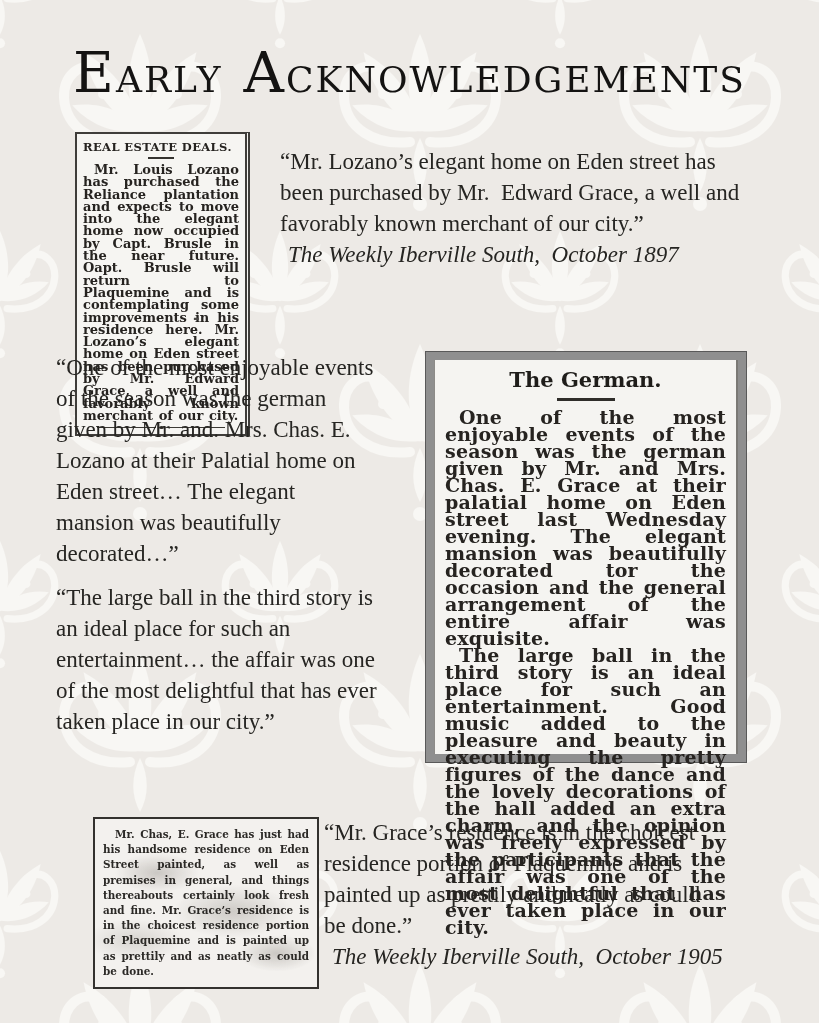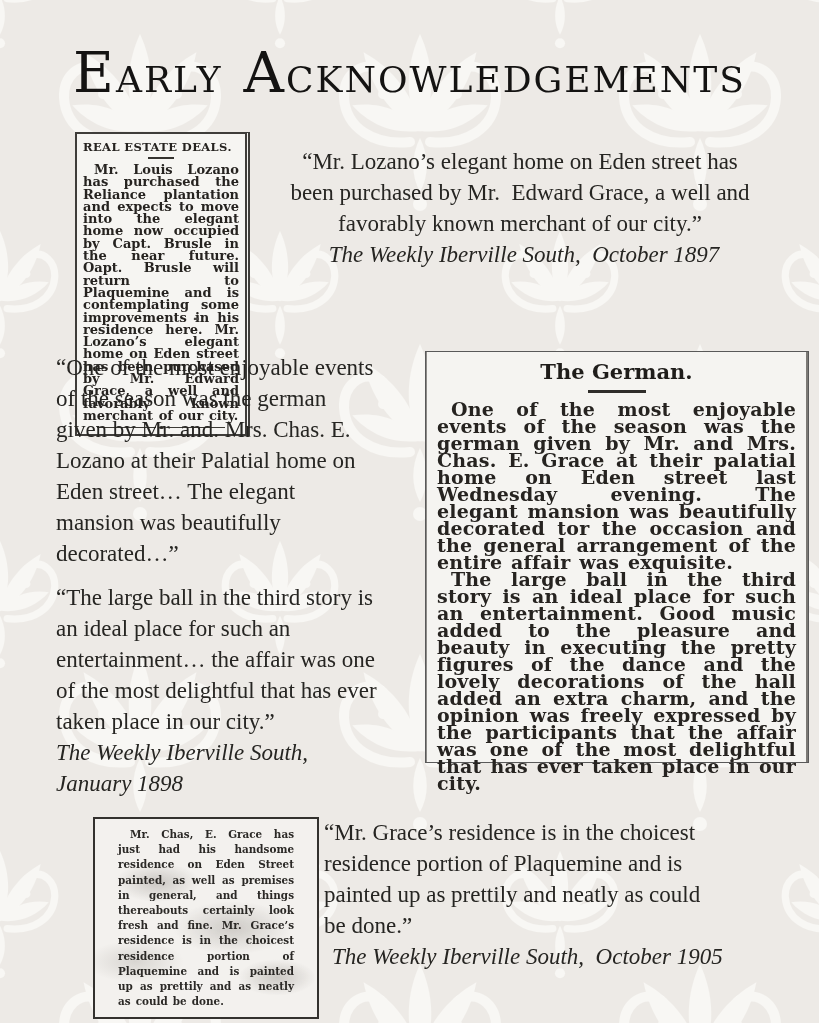--- a/index.html
+++ b/index.html
@@ -37,58 +37,58 @@
   }
   .end-rule { margin:4px auto 0; width:82%; display:flex; align-items:center; gap:3px; }
   .end-rule .line { flex:1; height:1px; background:#3c3a35; }
   .end-rule .dot { width:5px; height:3px; background:#2c2a26; border-radius:50%; }
   .dash-mark {
     left:193px; top:308px; font-family:"DejaVu Serif", serif; font-weight:700;
     font-size:16px; color:#4a4845;
   }
 
   .clip2 {
-    left:425px; top:351px; width:384px; height:412px; box-sizing:border-box;
-    background:#8f8f8f; border:1px solid #595959; 
+    left:425px; top:351px; width:322px; height:412px; box-sizing:border-box;
+    background:#8f8f8f; border:1px solid #595959; padding:8px;
   }
   .clip2-inner {
     box-sizing:border-box; height:100%; background:#f5f4f1;
     border-left:1px solid #8d8b88; border-right:2px solid #7b7975;
     padding:7px 10px 5px;
   }
   .clip2-headline { font-size:21px; line-height:26px; text-align:center; color:#1f1d1a; }
   .clip2-rule { width:58px; height:2.5px; background:#2f2d2a; margin:5px auto 8px; }
   .clip2-body {
     font-size:19px; line-height:17px; text-align:justify; text-indent:14px;
     word-spacing:2px; letter-spacing:.2px; margin:0;
   }
 
   .clip3 {
     left:93px; top:817px; width:226px; box-sizing:border-box;
-    border:2px solid #33312e; padding:8px 23px;
+    border:2px solid #33312e; padding:8px 8px;
     background-color:#f3f1ee;
     background-image:
       radial-gradient(ellipse 60px 28px at 28% 32%, rgba(110,104,96,.30), rgba(110,104,96,0) 70%),
       radial-gradient(ellipse 85px 38px at 62% 55%, rgba(110,104,96,.28), rgba(110,104,96,0) 70%),
       radial-gradient(ellipse 55px 26px at 82% 80%, rgba(110,104,96,.30), rgba(110,104,96,0) 70%),
       radial-gradient(ellipse 70px 30px at 18% 72%, rgba(120,114,106,.22), rgba(120,114,106,0) 70%);
   }
   .clip3-body {
     font-size:10.4px; line-height:15.2px; text-align:justify; text-indent:12px;
     word-spacing:1.5px; margin:0; color:#2b2926;
   }
 
   
   .quote-block p { margin:0; }
   .quote-text {
     font-size:23px; line-height:31px; white-space:pre-line; color:#262522;
   }
   .cite { font-size:23px; line-height:31px; font-style:italic; white-space:pre-line; color:#262522; }
   .cite-indent { padding-left:8px; }
-  .q1 { left:258px; top:146px; width:524px;text-align:center; }
+  .q1 { left:280px; top:146px; width:524px; }
   .q2 { left:56px; top:352px; width:396px; }
   .q2 .para2 { margin-top:13px; }
   .q3 { left:324px; top:817px; width:474px; }
 </style>
 </head>
 <body>
 
 <div class="page">
 
   <svg class="bg-svg" width="819" height="1023" aria-hidden="true">
@@ -150,22 +150,20 @@
 given by Mr. and. Mrs. Chas. E.
 Lozano at their Palatial home on
 Eden street… The elegant
 mansion was beautifully
 decorated…”</p>
     <p class="quote-text para2">“The large ball in the third story is
 an ideal place for such an
 entertainment… the affair was one
 of the most delightful that has ever
 taken place in our city.”</p>
-    <p class="cite">The Weekly Iberville South,
-January 1898</p>
   </div>
 
   <div class="layer news clip2">
     <div class="clip2-inner">
       <div class="clip2-headline">The German.</div>
       <div class="clip2-rule"></div>
       <p class="clip2-body">One of the most enjoyable events of the season was the german given by Mr. and Mrs. Chas. E. Grace at their palatial home on Eden street last Wednesday evening. The elegant mansion was beautifully decorated tor the occasion and the general arrangement of the entire affair was exquisite.</p>
       <p class="clip2-body">The large ball in the third story is an ideal place for such an entertainment. Good music added to the pleasure and beauty in executing the pretty figures of the dance and the lovely decorations of the hall added an extra charm, and the opinion was freely expressed by the participants that the affair was one of the most delightful that has ever taken place in our city.</p>
     </div>
   </div>

